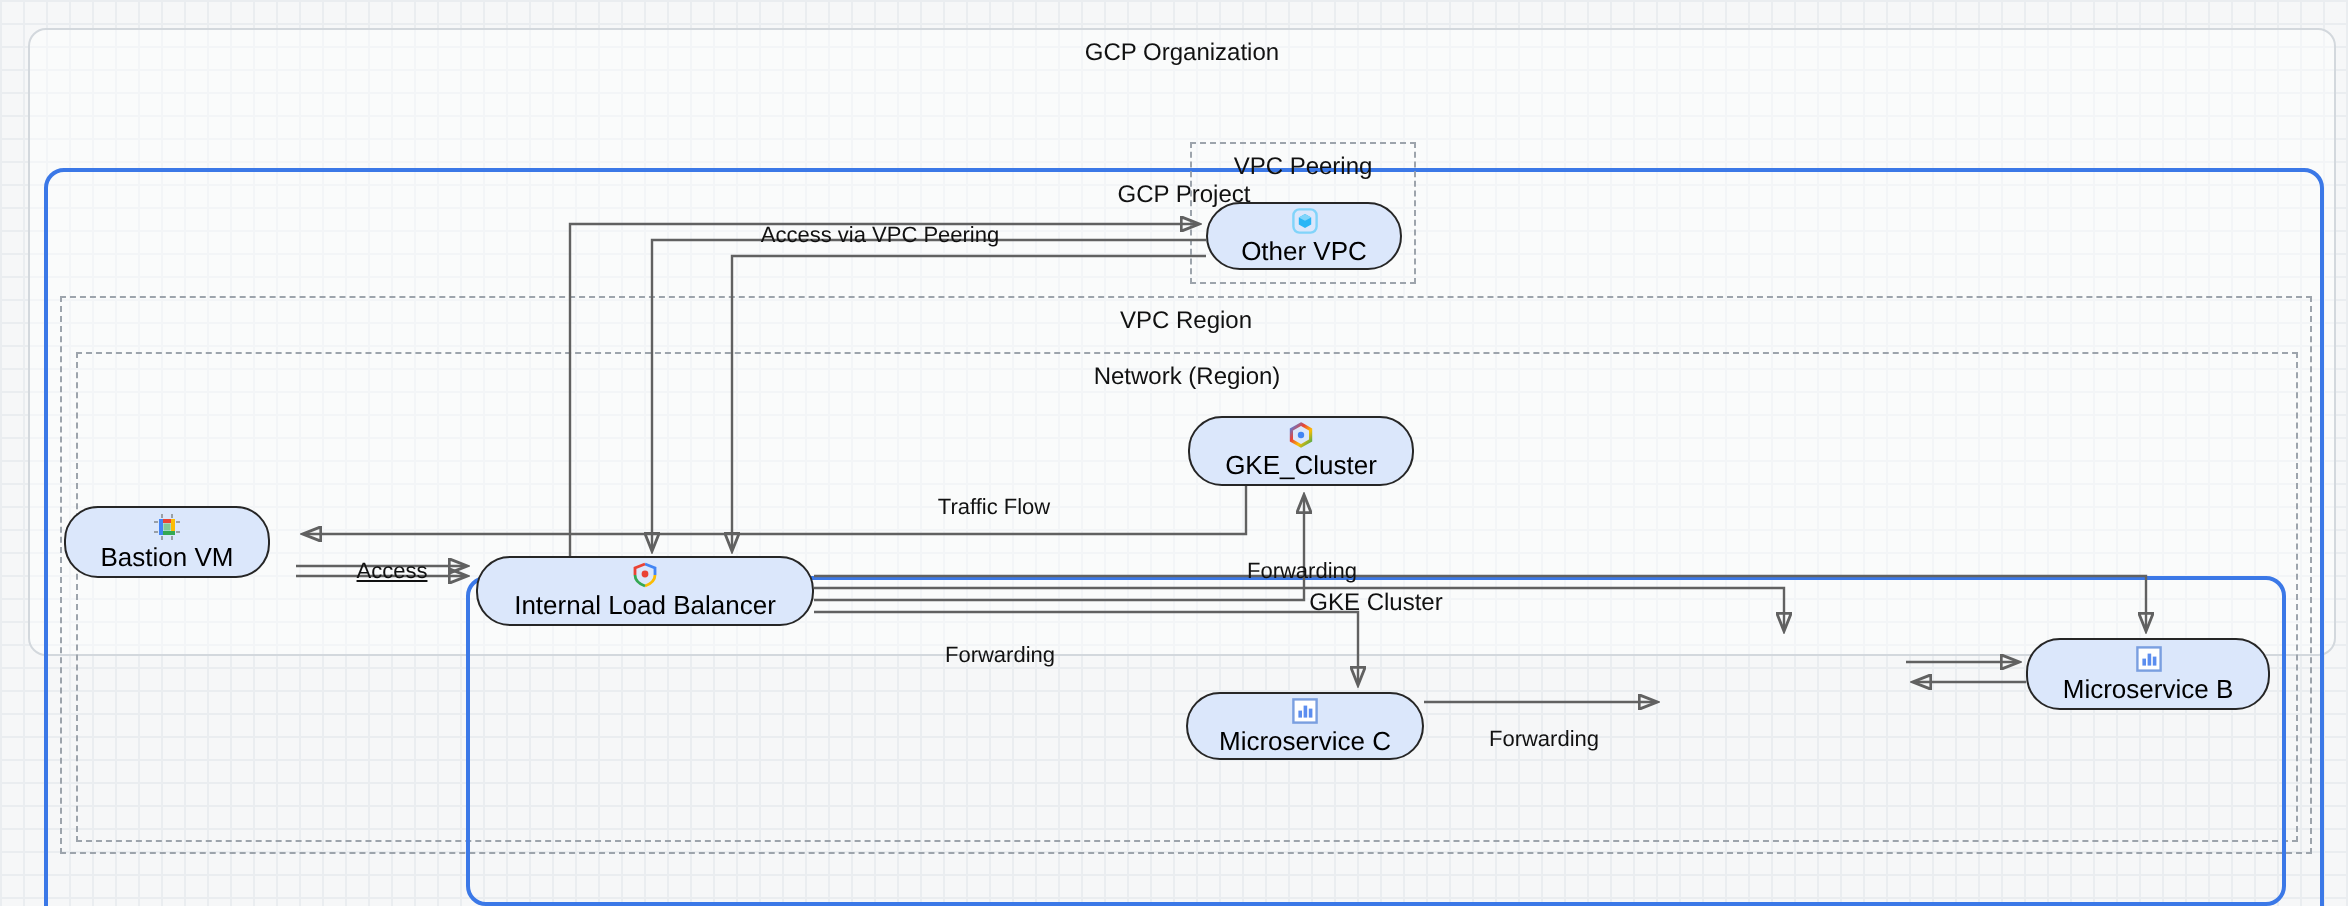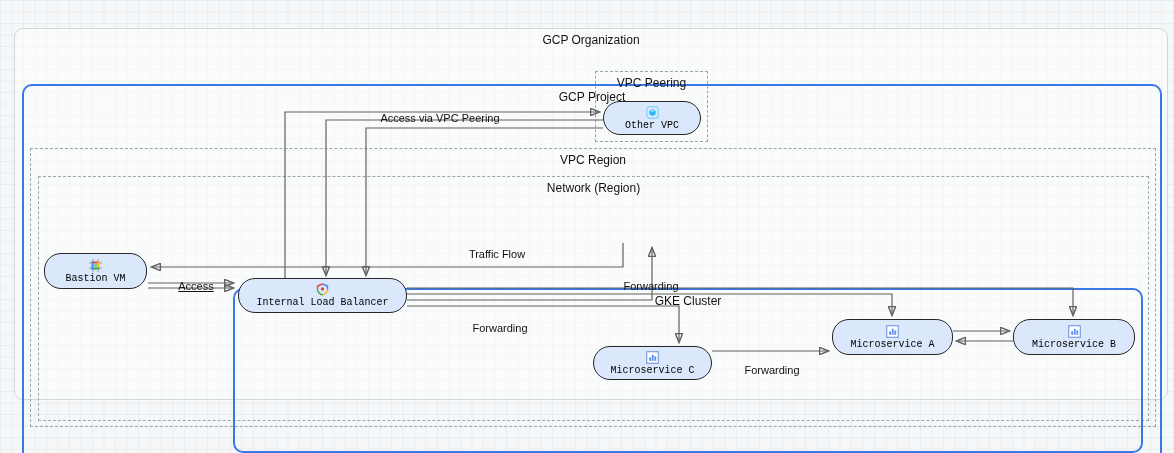--- a/index.html
+++ b/index.html
@@ -20,34 +20,34 @@
   .org{border:1px solid #d3d8dd; border-radius:9px; background:rgba(255,255,255,0.45);}
   .bluebox{border:2px solid #3b78e7; border-radius:10px; background:transparent;margin-top:41px;}
   .dashedbox{border:1.6px dashed #9da4ac; background:transparent;}
   .node{
     position:absolute; box-sizing:border-box;
     background:#dbe7fb; border:1.4px solid #262626; border-radius:17px;
     display:flex; flex-direction:column; align-items:center; justify-content:center;
     gap:1px; z-index:5;
   }
   .node .icon{display:block; height:13px; line-height:0;}
-  .node-label{font-size:10px; color:#000; white-space:nowrap;font-family:Liberation Mono, monospace;}
+  .node-label{font-size:13px; color:#000; white-space:nowrap;}
   .edges{position:absolute; left:0; top:0; width:1174px; height:453px; z-index:3;}
   .edges path, .edges line{fill:none; stroke:#616161; stroke-width:1.2;}
   .edge-label{
     position:absolute; transform:translate(-50%,-50%);
     font-size:11px; color:#111; white-space:nowrap; z-index:6;
   }
 </style>
 </head>
 <body>
 
 <div class="canvas">
 
-  <div class="box org" style="left:14px; top:28px; width:1154px; height:372px;">
+  <div class="box org" style="left:14px; top:14px; width:1154px; height:314px;">
     <div class="box-label">GCP Organization</div>
   </div>
 
   <div class="box bluebox" style="left:22px; top:43px; width:1140px; height:391px;">
     <div class="box-label">GCP Project</div>
   </div>
 
   <div class="box dashedbox" style="left:30px; top:148px; width:1126px; height:279px;">
     <div class="box-label">VPC Region</div>
   </div>
@@ -89,22 +89,39 @@
     <span class="icon">
       <svg width="13" height="13" viewBox="0 0 13 13">
         <rect x="0.7" y="0.7" width="11.6" height="11.6" rx="3" fill="none" stroke="#81d4fa" stroke-width="1.2"></rect>
         <path d="M6.5,3 L9.6,4.7 V8.3 L6.5,10 L3.4,8.3 V4.7 Z" fill="#29b6f6"></path>
         <path d="M6.5,3 L9.6,4.7 L6.5,6.4 L3.4,4.7 Z" fill="#7fd5fb"></path>
       </svg>
     </span>
     <span class="node-label">Other VPC</span>
   </div>
 
+  <div class="node" style="left:594px; top:208px; width:113px; height:35px;">
+    <span class="icon">
+      <svg width="13" height="13" viewBox="0 0 13 13">
+        <defs>
+          <linearGradient id="gkeg" x1="0" y1="0" x2="1" y2="1">
+            <stop offset="0" stop-color="#4285f4"></stop>
+              <stop offset="0.35" stop-color="#ea4335"></stop>
+            <stop offset="0.65" stop-color="#fbbc04"></stop>
+              <stop offset="1" stop-color="#34a853"></stop>
+          </linearGradient>
+        </defs>
+        <path d="M6.5,1 L11.3,3.75 V9.25 L6.5,12 L1.7,9.25 V3.75 Z" fill="none" stroke="url(#gkeg)" stroke-width="1.6"></path>
+        <circle cx="6.5" cy="6.5" r="1.6" fill="#4285f4"></circle>
+      </svg>
+    </span>
+    <span class="node-label">GKE_Cluster</span>
+  </div>
 
-  <div class="node" style="left:44px; top:253px; width:103px; height:36px;">
+  <div class="node" style="left:32px; top:253px; width:103px; height:36px;">
     <span class="icon">
       <svg width="13" height="13" viewBox="0 0 13 13">
         <g stroke="#9aa0a6" stroke-width="1">
             <path d="M4,0 V2 M9,0 V2 M4,11 V13 M9,11 V13 M0,4 H2 M0,9 H2 M11,4 H13 M11,9 H13"></path>
           </g>
         <path d="M2.5,2.5 H10.5 V4.5 H2.5 Z" fill="#ea4335"></path>
         <path d="M8.5,2.5 H10.5 V10.5 H8.5 Z" fill="#fbbc04"></path>
         <path d="M2.5,8.5 H10.5 V10.5 H2.5 Z" fill="#34a853"></path>
         <path d="M2.5,2.5 H4.5 V10.5 H2.5 Z" fill="#4285f4"></path>
         <rect x="4.7" y="4.7" width="3.6" height="3.6" fill="#81c995"></rect>
@@ -131,31 +148,20 @@
         <path d="M6.5,1 L11.5,3 V6.5" fill="none" stroke="#4285f4" stroke-width="1.4"></path>
         <path d="M11.5,6.5 C11.5,9.2 9.2,11 6.5,12" fill="none" stroke="#fbbc04" stroke-width="1.4"></path>
         <path d="M6.5,12 C3.8,11 1.5,9.2 1.5,6.5" fill="none" stroke="#34a853" stroke-width="1.4"></path>
         <path d="M1.5,6.5 V3 L6.5,1" fill="none" stroke="#ea4335" stroke-width="1.4"></path>
         <circle cx="6.5" cy="6" r="1.7" fill="#ea4335"></circle>
       </svg>
     </span>
     <span class="node-label">Internal Load Balancer</span>
   </div>
 
-  <div class="node" style="left:832px; top:319px; width:121px; height:36px;">
-    <span class="icon">
-      <svg width="13" height="13" viewBox="0 0 13 13">
-        <rect x="0.7" y="0.7" width="11.6" height="11.6" fill="#ffffff" stroke="#7a9fe0" stroke-width="1.2"></rect>
-        <rect x="3.2" y="6.3" width="1.8" height="3.5" fill="#5b8def"></rect>
-        <rect x="5.8" y="3.8" width="1.8" height="6" fill="#5b8def"></rect>
-        <rect x="8.4" y="5.3" width="1.8" height="4.5" fill="#5b8def"></rect>
-      </svg>
-    </span>
-    <span class="node-label">Microservice A</span>
-  </div>
 
   <div class="node" style="left:1013px; top:319px; width:122px; height:36px;">
     <span class="icon">
       <svg width="13" height="13" viewBox="0 0 13 13">
         <rect x="0.7" y="0.7" width="11.6" height="11.6" fill="#ffffff" stroke="#7a9fe0" stroke-width="1.2"></rect>
         <rect x="3.2" y="6.3" width="1.8" height="3.5" fill="#5b8def"></rect>
         <rect x="5.8" y="3.8" width="1.8" height="6" fill="#5b8def"></rect>
         <rect x="8.4" y="5.3" width="1.8" height="4.5" fill="#5b8def"></rect>
       </svg>
     </span>

